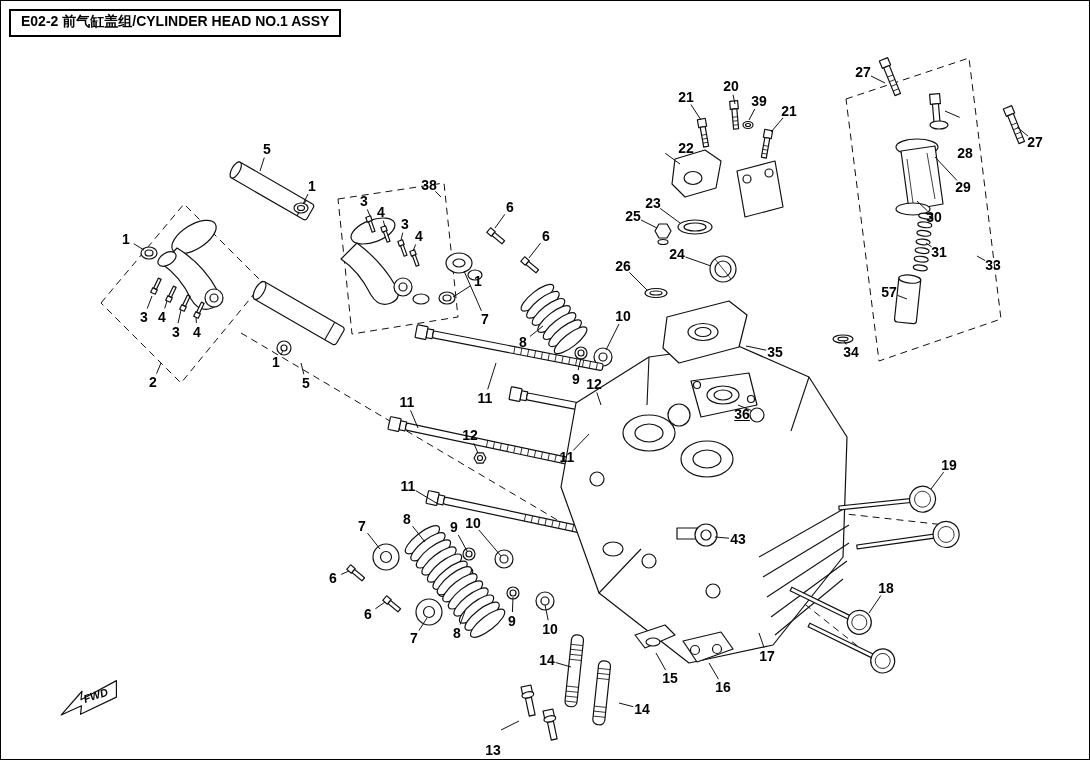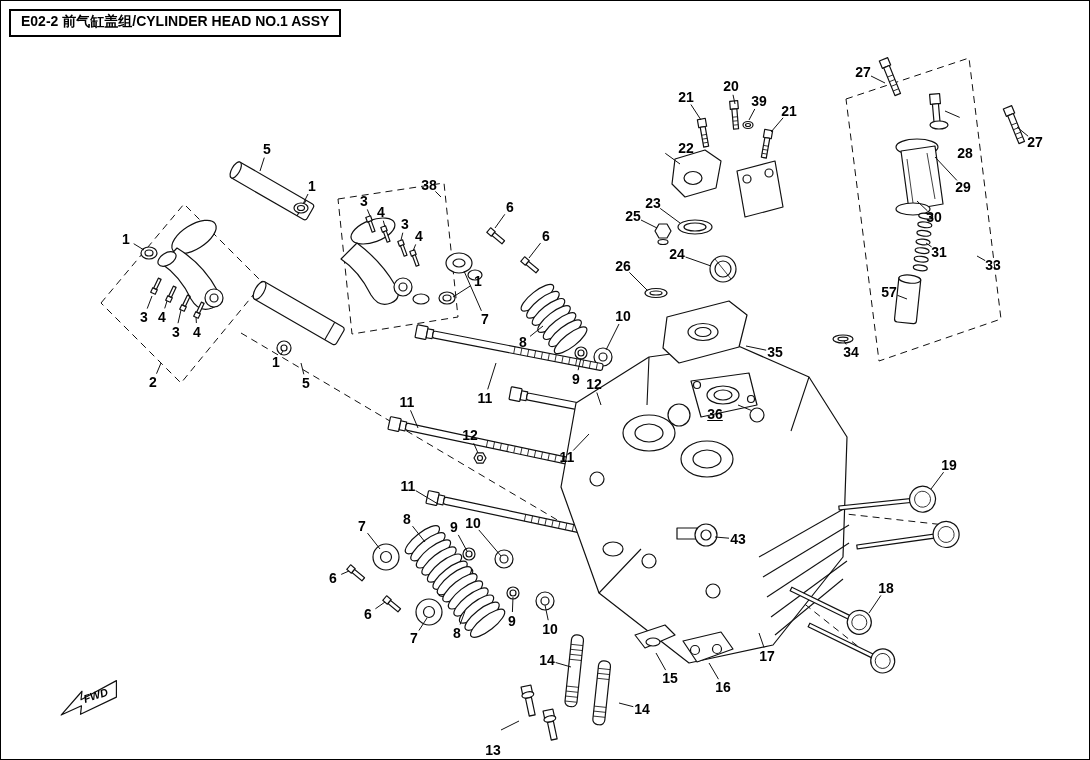--- a/index.html
+++ b/index.html
@@ -473,21 +473,21 @@
       <div class="callout" style="left: 652px; top: 202px;">23</div>
       <div class="callout" style="left: 933px; top: 216px;">30</div>
       <div class="callout" style="left: 632px; top: 215px;">25</div>
       <div class="callout" style="left: 676px; top: 253px;">24</div>
       <div class="callout" style="left: 938px; top: 251px;">31</div>
       <div class="callout" style="left: 622px; top: 265px;">26</div>
       <div class="callout" style="left: 992px; top: 264px;">33</div>
       <div class="callout" style="left: 888px; top: 291px;">57</div>
       <div class="callout" style="left: 850px; top: 351px;">34</div>
       <div class="callout" style="left: 774px; top: 351px;">35</div>
-      <div class="callout" style="left: 714px; top: 413px; text-decoration: underline;">36</div>
+      <div class="callout" style="left: 741px; top: 413px; text-decoration: underline;">36</div>
       <div class="callout" style="left: 266px; top: 148px;">5</div>
       <div class="callout" style="left: 311px; top: 185px;">1</div>
       <div class="callout" style="left: 428px; top: 184px;">38</div>
       <div class="callout" style="left: 363px; top: 200px;">3</div>
       <div class="callout" style="left: 380px; top: 211px;">4</div>
       <div class="callout" style="left: 404px; top: 223px;">3</div>
       <div class="callout" style="left: 418px; top: 235px;">4</div>
       <div class="callout" style="left: 125px; top: 238px;">1</div>
       <div class="callout" style="left: 509px; top: 206px;">6</div>
       <div class="callout" style="left: 545px; top: 235px;">6</div>

